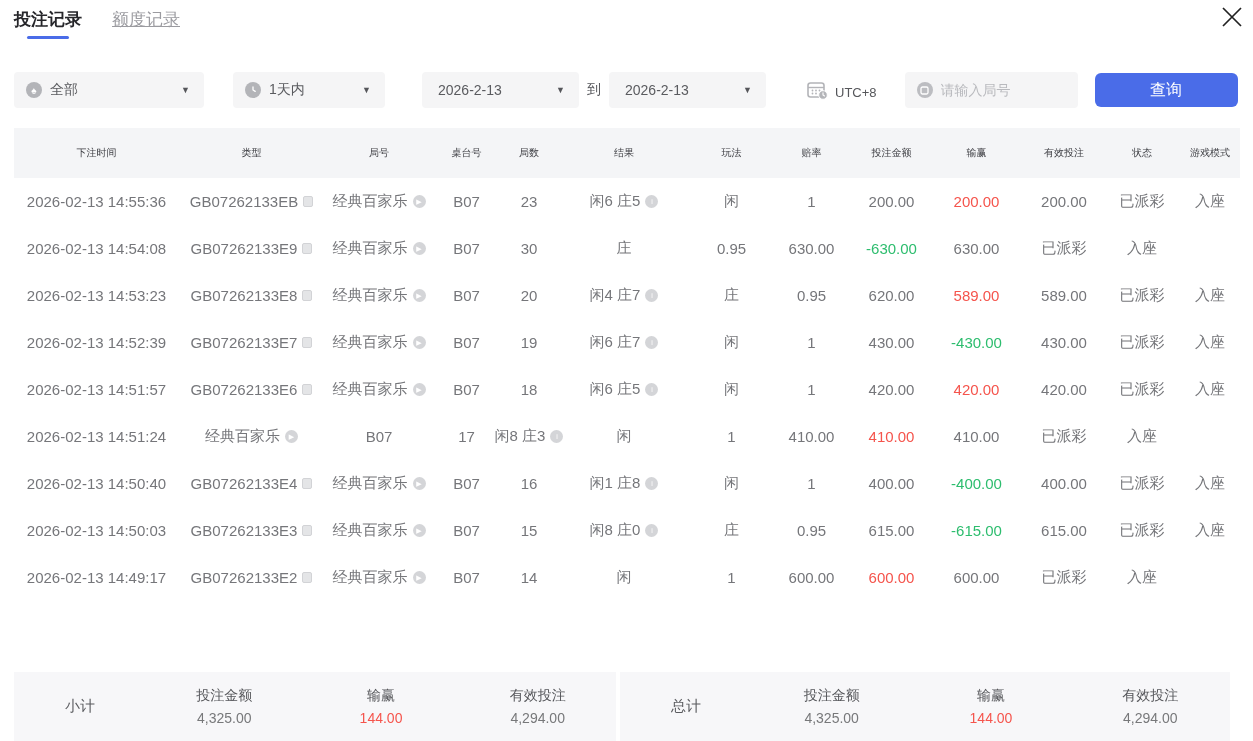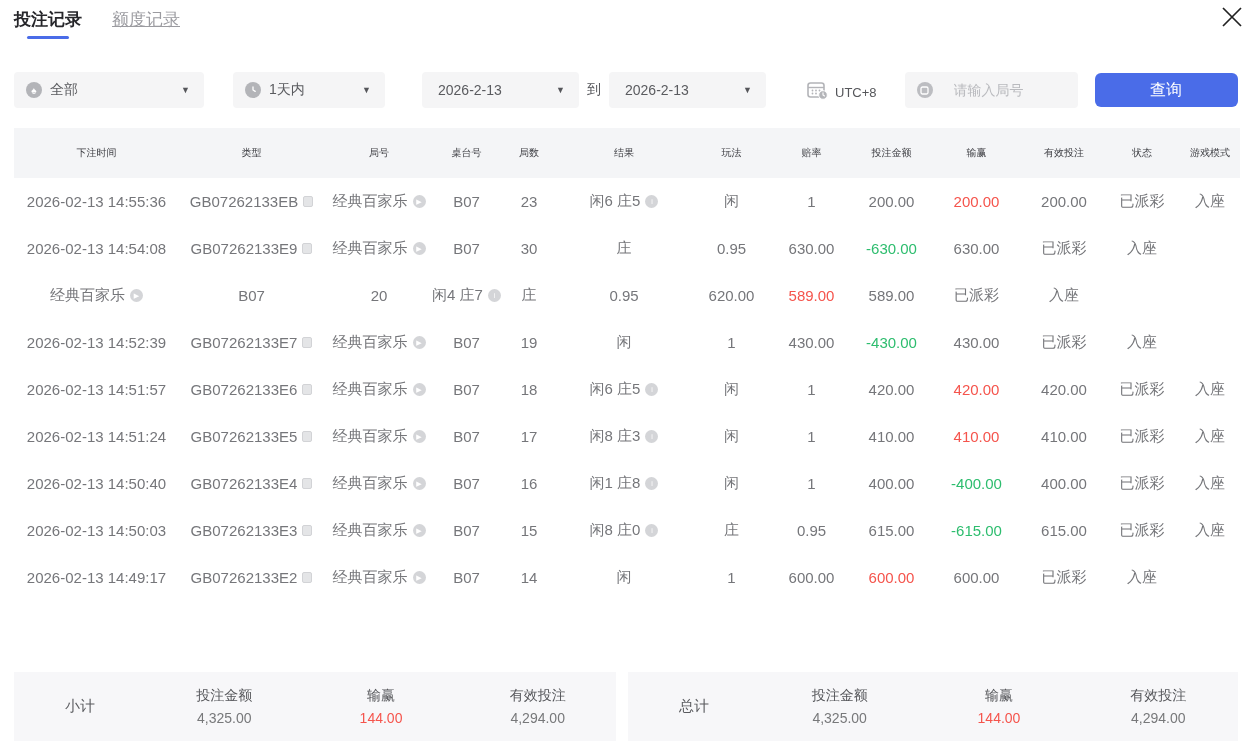--- a/index.html
+++ b/index.html
@@ -52,21 +52,21 @@
   }
   .sel-game{width:190px;}
   .sel-time{width:152px;margin-left:29px;}
   .sel-date{width:157px;padding-left:16px;}
   .sel-date:first-of-type{margin-left:0;}
   .date-from{margin-left:37px;}
   .to-label{margin:0 8px;font-size:14px;color:#55565a;}
   .tz-wrap{display:flex;align-items:flex-end;margin-left:41px;color:#55565a;font-size:13px;gap:7px;}
   .round-input-wrap{
     width:173px;height:36px;background:var(--ctrl-bg);border-radius:4px;
-    display:flex;align-items:center;margin-left:28px;gap:13px;
+    display:flex;align-items:center;margin-left:28px;
   }
   .round-input-wrap .circle-ic{
     width:16px;height:16px;border-radius:50%;background:#bcbdc1;
     display:flex;align-items:center;justify-content:center;margin:0 8px 0 12px;flex:0 0 auto;
   }
   .round-input{
     border:none;outline:none;background:transparent;font-size:14px;width:120px;
     font-family:inherit;color:#5a5b5f;
   }
   .round-input::placeholder{color:#b9babe;}
@@ -93,21 +93,21 @@
   .td.neg{color:var(--green);}
   .mini-ic{margin-left:5px;flex:0 0 auto;display:inline-flex;}
   .copy-ic{width:10px;height:11px;border:1px solid #d2d3d6;background:#e4e5e7;border-radius:2px;}
   .round-ic{
     width:13px;height:13px;border-radius:50%;background:var(--icon-light);
     color:#fff;font-size:7px;display:flex;align-items:center;justify-content:center;
   }
 
   
   .spacer{flex:1;}
-  .summary-row{display:flex;gap:12px;margin-left:14px;height:69px;}
+  .summary-row{display:flex;gap:4px;margin-left:14px;height:69px;}
   .panel{background:var(--sum-bg);display:flex;align-items:center;}
   .panel-sub{width:602px;}
   .panel-total{width:610px;}
   .panel .panel-label{font-size:15px;color:#5a5b5f;width:132px;text-align:center;flex:0 0 auto;}
   .stat{flex:1;text-align:center;}
   .stat .s-label{font-size:14px;color:#55565a;margin-bottom:5px;}
   .stat .s-value{font-size:14px;color:#77787a;}
   .stat .s-value.red{color:var(--red);}
 
   svg{display:block;}
@@ -281,20 +281,27 @@
           </div>
           <div class="td">
             <span>已派彩</span>
           </div>
           <div class="td">
             <span>入座</span>
           </div>
         </div>
         <div class="tr">
           <div class="td">
+            <span>2026-02-13 14:53:23</span>
+          </div>
+          <div class="td">
+            <span>GB07262133E8</span>
+            <span class="mini-ic copy-ic"></span>
+          </div>
+          <div class="td">
             <span>经典百家乐</span>
             <span class="mini-ic round-ic">▶</span>
           </div>
           <div class="td">
             <span>B07</span>
           </div>
           <div class="td">
             <span>20</span>
           </div>
           <div class="td">
@@ -335,20 +342,24 @@
             <span>经典百家乐</span>
             <span class="mini-ic round-ic">▶</span>
           </div>
           <div class="td">
             <span>B07</span>
           </div>
           <div class="td">
             <span>19</span>
           </div>
           <div class="td">
+            <span>闲6 庄7</span>
+            <span class="mini-ic round-ic">i</span>
+          </div>
+          <div class="td">
             <span>闲</span>
           </div>
           <div class="td">
             <span>1</span>
           </div>
           <div class="td">
             <span>430.00</span>
           </div>
           <div class="td neg">
             <span>-430.00</span>
@@ -403,24 +414,20 @@
           <div class="td">
             <span>已派彩</span>
           </div>
           <div class="td">
             <span>入座</span>
           </div>
         </div>
         <div class="tr">
           <div class="td">
             <span>2026-02-13 14:51:24</span>
-          </div>
-          <div class="td">
-            <span>GB07262133E5</span>
-            <span class="mini-ic copy-ic"></span>
           </div>
           <div class="td">
             <span>经典百家乐</span>
             <span class="mini-ic round-ic">▶</span>
           </div>
           <div class="td">
             <span>B07</span>
           </div>
           <div class="td">
             <span>17</span>

